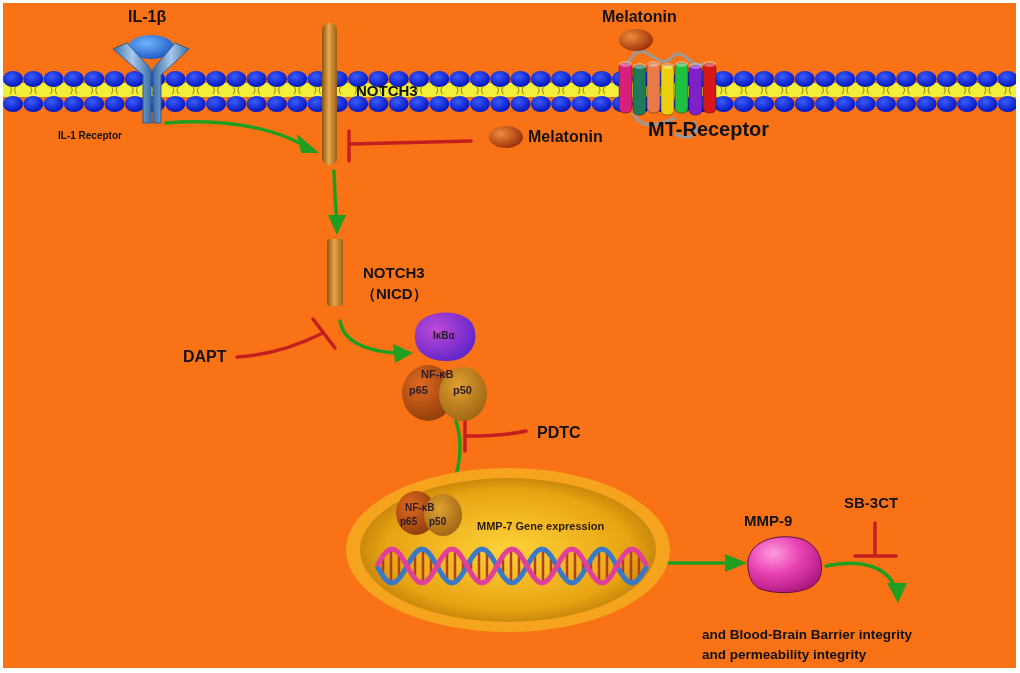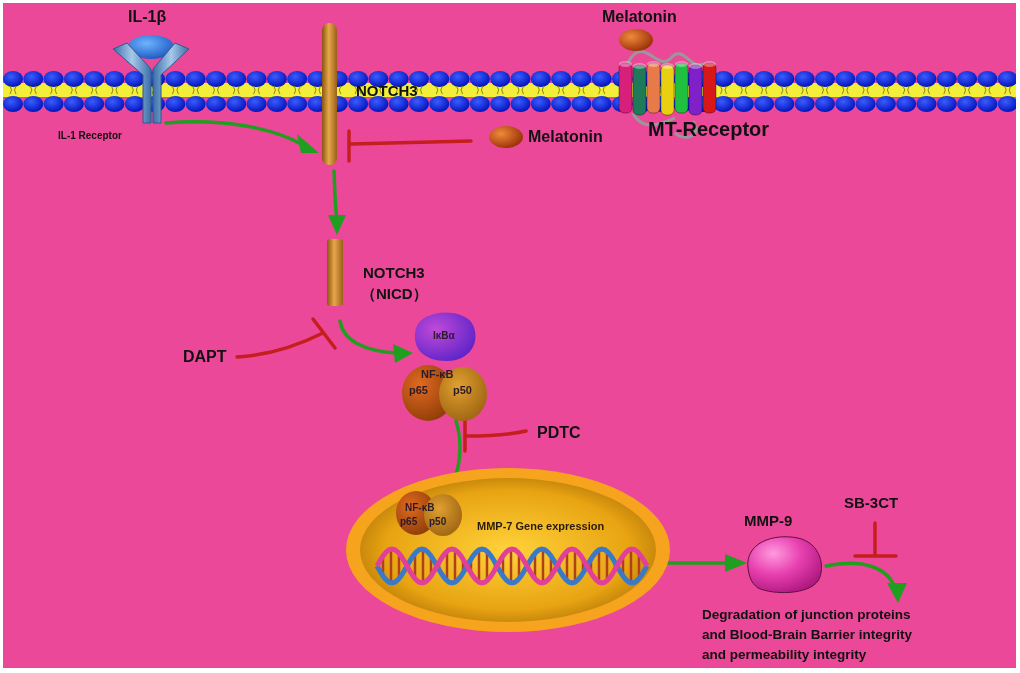--- a/index.html
+++ b/index.html
@@ -1,17 +1,17 @@
 <!DOCTYPE html>
 <html><head>
 <meta charset="utf-8">
 <style>
   html, body { margin: 0; padding: 0; background: #ffffff; }
   body { width: 1020px; height: 673px; overflow: hidden; position: relative; font-family: "Liberation Sans", sans-serif; }
-  #stage { position: absolute; left: 3px; top: 3px; width: 1013px; height: 665px; background: #ec4899; overflow: hidden; }
+  #stage { position: absolute; left: 3px; top: 3px; width: 1013px; height: 665px; background: #f97316; overflow: hidden; }
   svg#diagram { position: absolute; left: 0; top: 0; }
   .lbl { position: absolute; font-family: "Liberation Sans", sans-serif; font-weight: bold; color: #111; white-space: nowrap; line-height: 1; }
   .small { font-size: 11px; color: #2a1a2a; }
 </style>
 </head>
 <body>
 
 <div id="stage">
   <svg id="diagram" width="1013" height="665" viewBox="0 0 1013 665">
     <defs>
@@ -350,16 +350,15 @@
   <div class="lbl small" style="left:418px;top:366px;">NF-κB</div>
   <div class="lbl small" style="left:406px;top:382px;">p65</div>
   <div class="lbl small" style="left:450px;top:382px;">p50</div>
   <div class="lbl" style="left:534px;top:422px;font-size:16px;">PDTC</div>
   <div class="lbl small" style="left:402px;top:500px;font-size:10px;">NF-κB</div>
   <div class="lbl small" style="left:397px;top:514px;font-size:10px;">p65</div>
   <div class="lbl small" style="left:426px;top:514px;font-size:10px;">p50</div>
   <div class="lbl" style="left:474px;top:518px;font-size:11px;color:#2a1a08;">MMP-7 Gene expression</div>
   <div class="lbl" style="left:741px;top:510px;font-size:15px;text-align:center;">MMP-9</div>
   <div class="lbl" style="left:841px;top:492px;font-size:15px;">SB-3CT</div>
-  <div class="lbl" style="left:699px;top:605px;font-size:13.5px;">Degradation of junction proteins</div>
   <div class="lbl" style="left:699px;top:625px;font-size:13.5px;">and Blood-Brain Barrier integrity</div>
   <div class="lbl" style="left:699px;top:645px;font-size:13.5px;">and permeability integrity</div>
 </div>
 
 </body></html>

